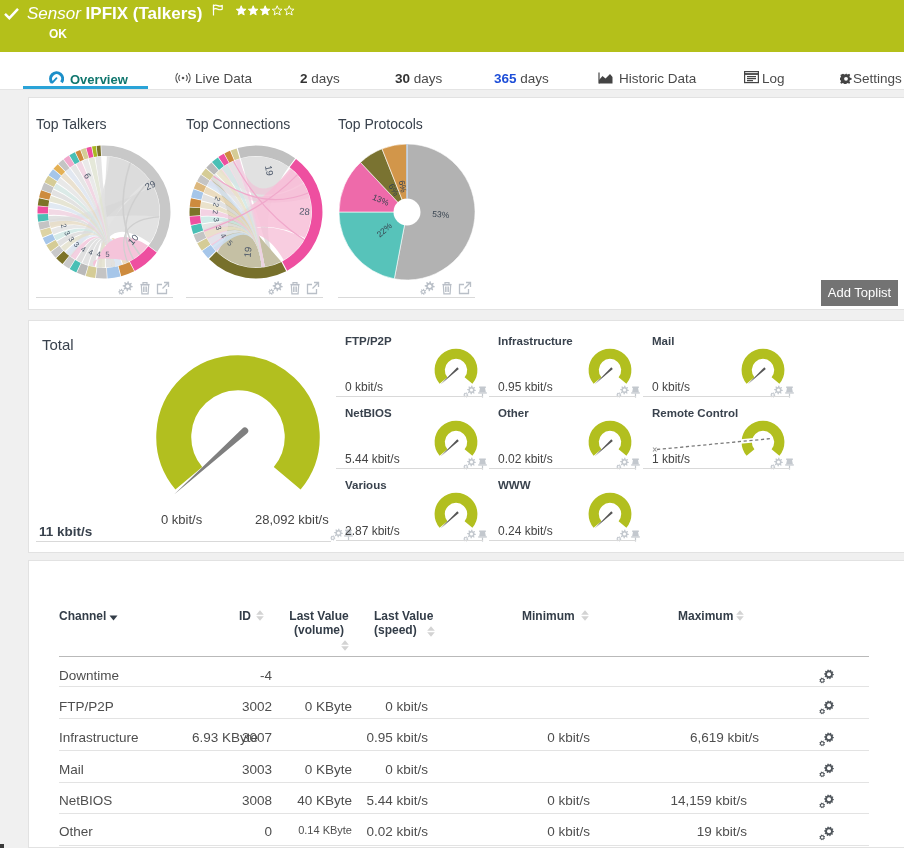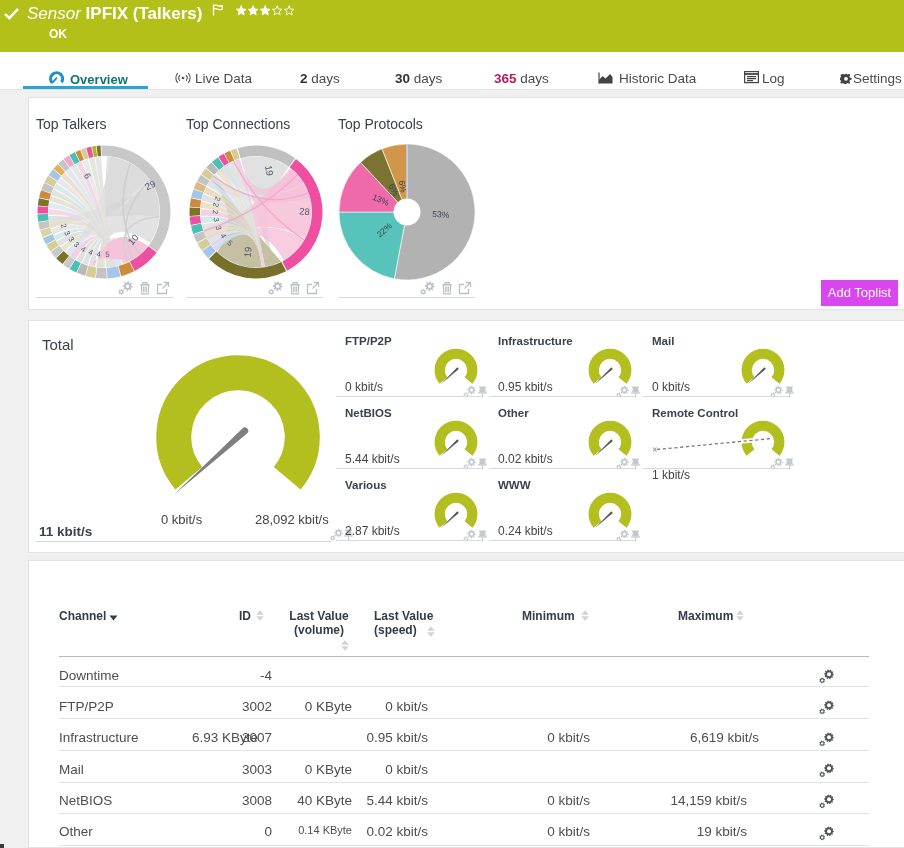--- a/index.html
+++ b/index.html
@@ -43,21 +43,21 @@
 <svg width="16" height="14" viewBox="0 0 16 14" style="position:absolute;left:175px;top:71px">
 <g stroke="#555" fill="none" stroke-width="1.1">
 <circle cx="8" cy="7" r="1.3" fill="#555" stroke="none"></circle>
 <path d="M4.9 4.2a4.3 4.3 0 0 0 0 5.6M11.1 4.2a4.3 4.3 0 0 1 0 5.6"></path>
 <path d="M2.7 2.2a7.2 7.2 0 0 0 0 9.6M13.3 2.2a7.2 7.2 0 0 1 0 9.6"></path>
 </g>
   </svg>
 <div class="tabtxt" style="left:195px">Live Data</div>
 <div class="tabtxt" style="left:300px"><b style="color:#333">2</b> days</div>
 <div class="tabtxt" style="left:395px"><b style="color:#333">30</b> days</div>
-<div class="tabtxt" style="left:494px"><b style="color:#be185d">365</b> days</div>
+<div class="tabtxt" style="left:494px"><b style="color:#1d4ed8">365</b> days</div>
 <svg width="16" height="14" viewBox="0 0 16 14" style="position:absolute;left:598px;top:71px">
 <path d="M1 12.5v-11" stroke="#444" stroke-width="1.2" fill="none"></path>
 <path d="M1 12.5V9l3.5-4 3 2.5 4.5-4.5 2.5 3v6.5z" fill="#444"></path>
   </svg>
 <div class="tabtxt" style="left:619px">Historic Data</div>
 <svg width="15" height="13" viewBox="0 0 15 13" style="position:absolute;left:744px;top:71px">
 <rect x="0.6" y="0.6" width="13.8" height="11" fill="none" stroke="#444" stroke-width="1.2"></rect>
 <path d="M0.6 3h13.8" stroke="#444" stroke-width="1.8"></path>
 <path d="M3 5.6h9M3 7.6h9M3 9.6h6" stroke="#444" stroke-width="1.1"></path>
   </svg>
@@ -277,21 +277,21 @@
   </svg>
 <svg width="14" height="14" viewBox="0 0 14 14" style="position:absolute;left:458px;top:281px">
 <g stroke="#b9bfc7" fill="none" stroke-width="1.3">
 <path d="M10.5 8v4.5h-9v-9H6"></path>
 <path d="M8 1.5h4.5V6M12.2 1.8L6.5 7.5"></path>
 </g>
   </svg>
 <div class="cline" style="left:36px;top:297px;width:137px"></div>
 <div class="cline" style="left:186px;top:297px;width:137px"></div>
 <div class="cline" style="left:338px;top:297px;width:137px"></div>
-<div class="abs" style="left:821px;top:280px;width:77px;height:26px;background:#d946ef;color:#fff;font-size:13px;text-align:center;line-height:26px">Add Toplist</div>
+<div class="abs" style="left:821px;top:280px;width:77px;height:26px;background:#737373;color:#fff;font-size:13px;text-align:center;line-height:26px">Add Toplist</div>
 <div class="panel" style="top:320px;height:233px"></div>
 <div class="ptitle" style="left:42px;top:336px;font-weight:normal;font-size:15px">Total</div>
 <svg width="200" height="190" viewBox="138.0 347.0 200 190" style="position:absolute;left:138.0px;top:347.0px">
     <path d="M188.8 478.3A64.25 64.25 0 1 1 287.2 478.3" fill="none" stroke="#b2bf1f" stroke-width="35"></path>
     <path d="M242.4 428.5L174.1 494.5L247.0 433.5A3.4 3.4 0 1 0 242.4 428.5Z" fill="#7f7f7f"></path>
   </svg>
 <div class="gval" style="left:161px;top:512px;font-size:13px">0 kbit/s</div>
 <div class="gval" style="left:255px;top:512px;font-size:13px">28,092 kbit/s</div>
 <div class="glabel" style="left:39px;top:524px;font-size:13.5px">11 kbit/s</div>
 <svg width="14" height="14" viewBox="0 0 16.5 15.5" style="position:absolute;left:330px;top:528px">
@@ -411,21 +411,21 @@
 <path d="M3 2.1h5l.9 4.2H2.1z"></path>
       <rect x="1.2" y="6.3" width="8.6" height="1.3"></rect>
 <rect x="4.9" y="7.6" width="1.2" height="4"></rect>
     </g>
   </svg>
 <div class="cline" style="left:489px;top:468px;width:147px"></div>
 <div class="glabel" style="left:652px;top:407px">Remote Control</div>
 <svg width="48" height="46" viewBox="738.5 420 48 46" style="position:absolute;left:738.5px;top:420px">
     <path d="M750.0 452.5A16.3 16.3 0 1 1 775.0 452.5" fill="none" stroke="#b2bf1f" stroke-width="10.2"></path>
   </svg>
-<div class="gval" style="left:652px;top:468px">1 kbit/s</div>
+<div class="gval" style="left:652px;top:452px">1 kbit/s</div>
 <svg width="14" height="14" viewBox="0 0 16.5 15.5" style="position:absolute;left:770px;top:457px">
 <path d="M15.20 5.40L15.10 6.41L13.23 6.74L12.91 7.34L13.68 9.08L12.89 9.72L11.34 8.63L10.68 8.83L10.00 10.60L8.99 10.50L8.66 8.63L8.06 8.31L6.32 9.08L5.68 8.29L6.77 6.74L6.57 6.08L4.80 5.40L4.90 4.39L6.77 4.06L7.09 3.46L6.32 1.72L7.11 1.08L8.66 2.17L9.32 1.97L10.00 0.20L11.01 0.30L11.34 2.17L11.94 2.49L13.68 1.72L14.32 2.51L13.23 4.06L13.43 4.72Z" fill="#c3c8ce"></path>
     <circle cx="10.0" cy="5.4" r="1.8" fill="#fff"></circle>
 <path d="M6.36 12.15L6.07 12.80L4.84 12.63L4.48 12.94L4.47 14.18L3.77 14.36L3.14 13.29L2.68 13.21L1.70 13.97L1.12 13.54L1.56 12.38L1.34 11.97L0.14 11.67L0.11 10.96L1.29 10.58L1.48 10.15L0.96 9.02L1.50 8.55L2.53 9.24L2.99 9.12L3.54 8.01L4.25 8.14L4.35 9.38L4.73 9.66L5.95 9.40L6.28 10.03L5.38 10.89L5.39 11.36Z" fill="#c3c8ce"></path>
     <circle cx="3.3" cy="11.2" r="1.1" fill="#fff"></circle>
   </svg>
 <svg width="11" height="12" viewBox="0 0 11 12" style="position:absolute;left:784px;top:458px">
 <g fill="#c3c8ce">
       <rect x="2.2" y="0.5" width="6.6" height="1.6"></rect>
 <path d="M3 2.1h5l.9 4.2H2.1z"></path>

